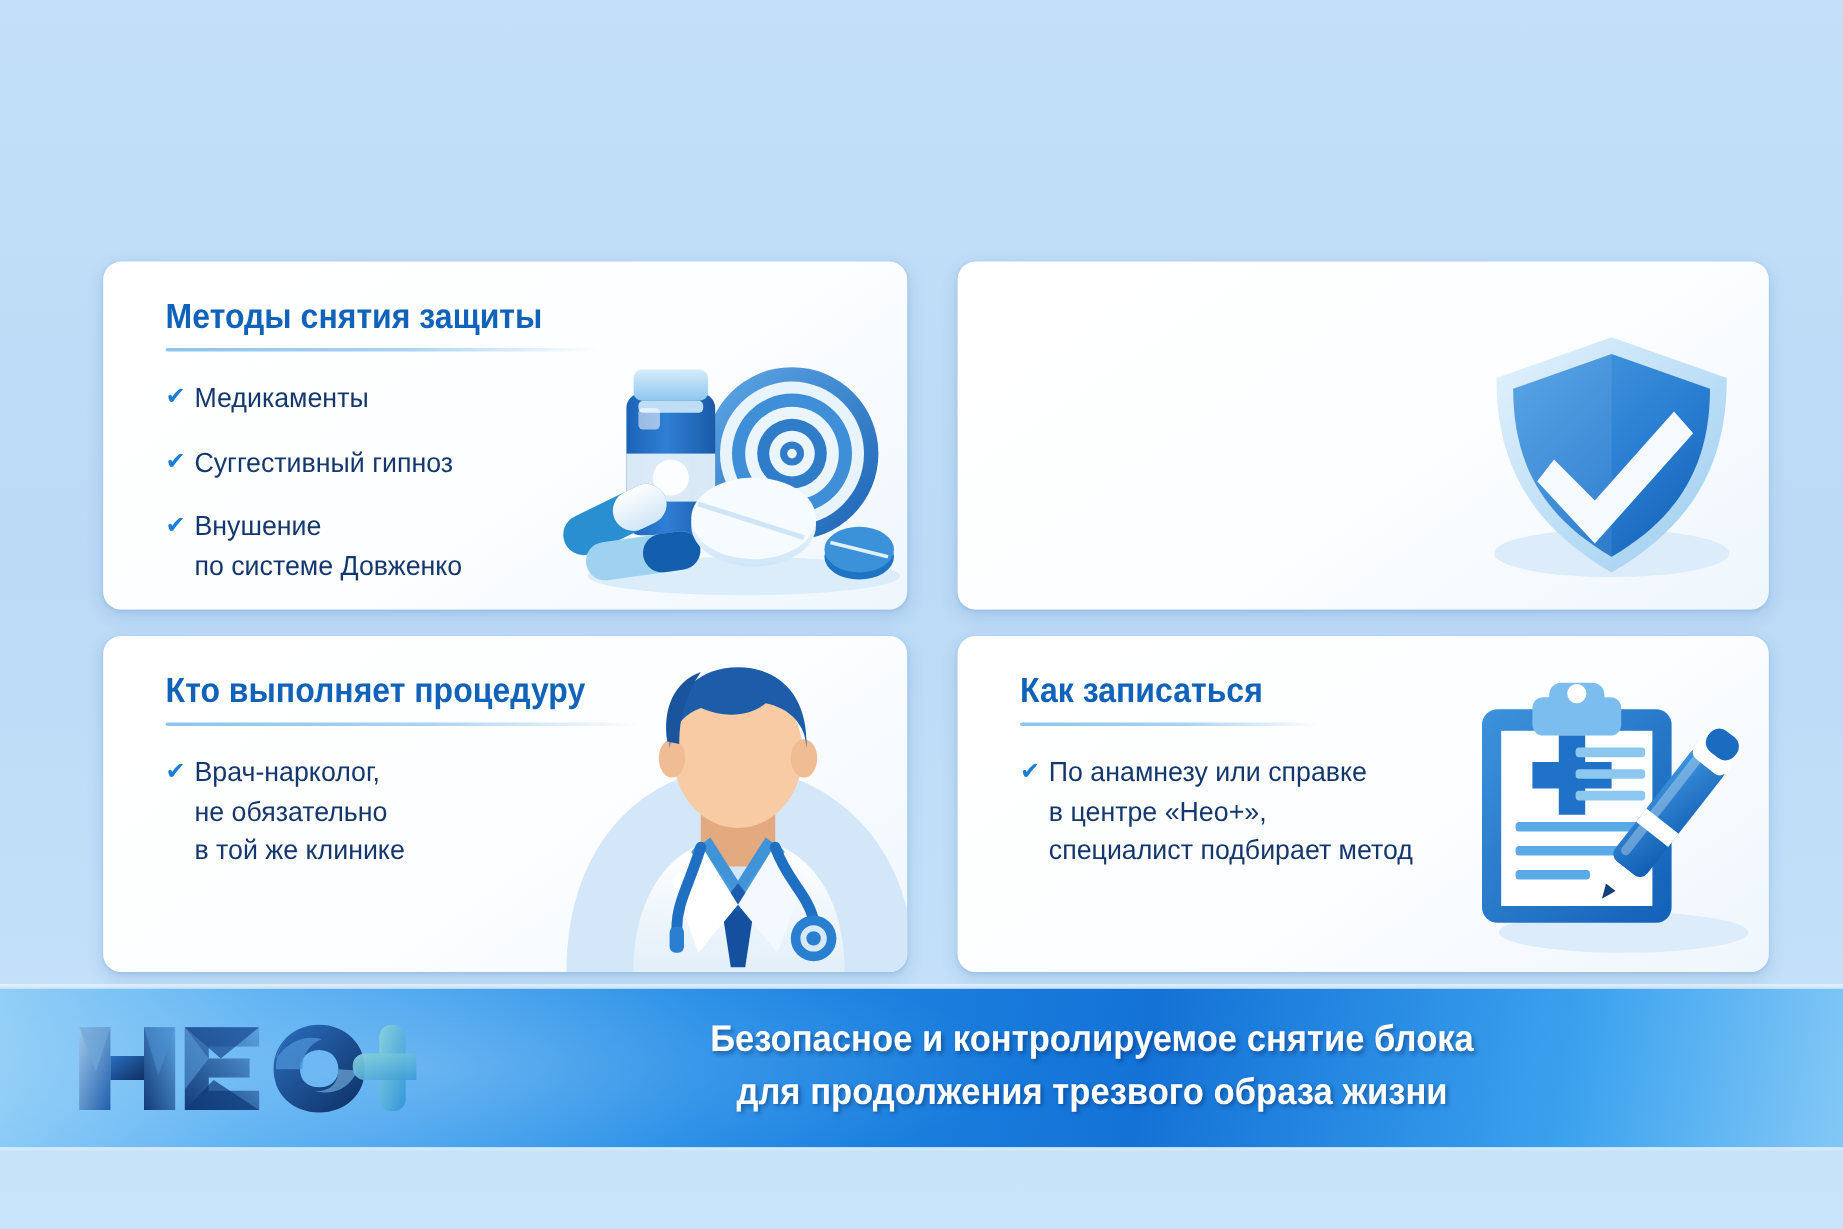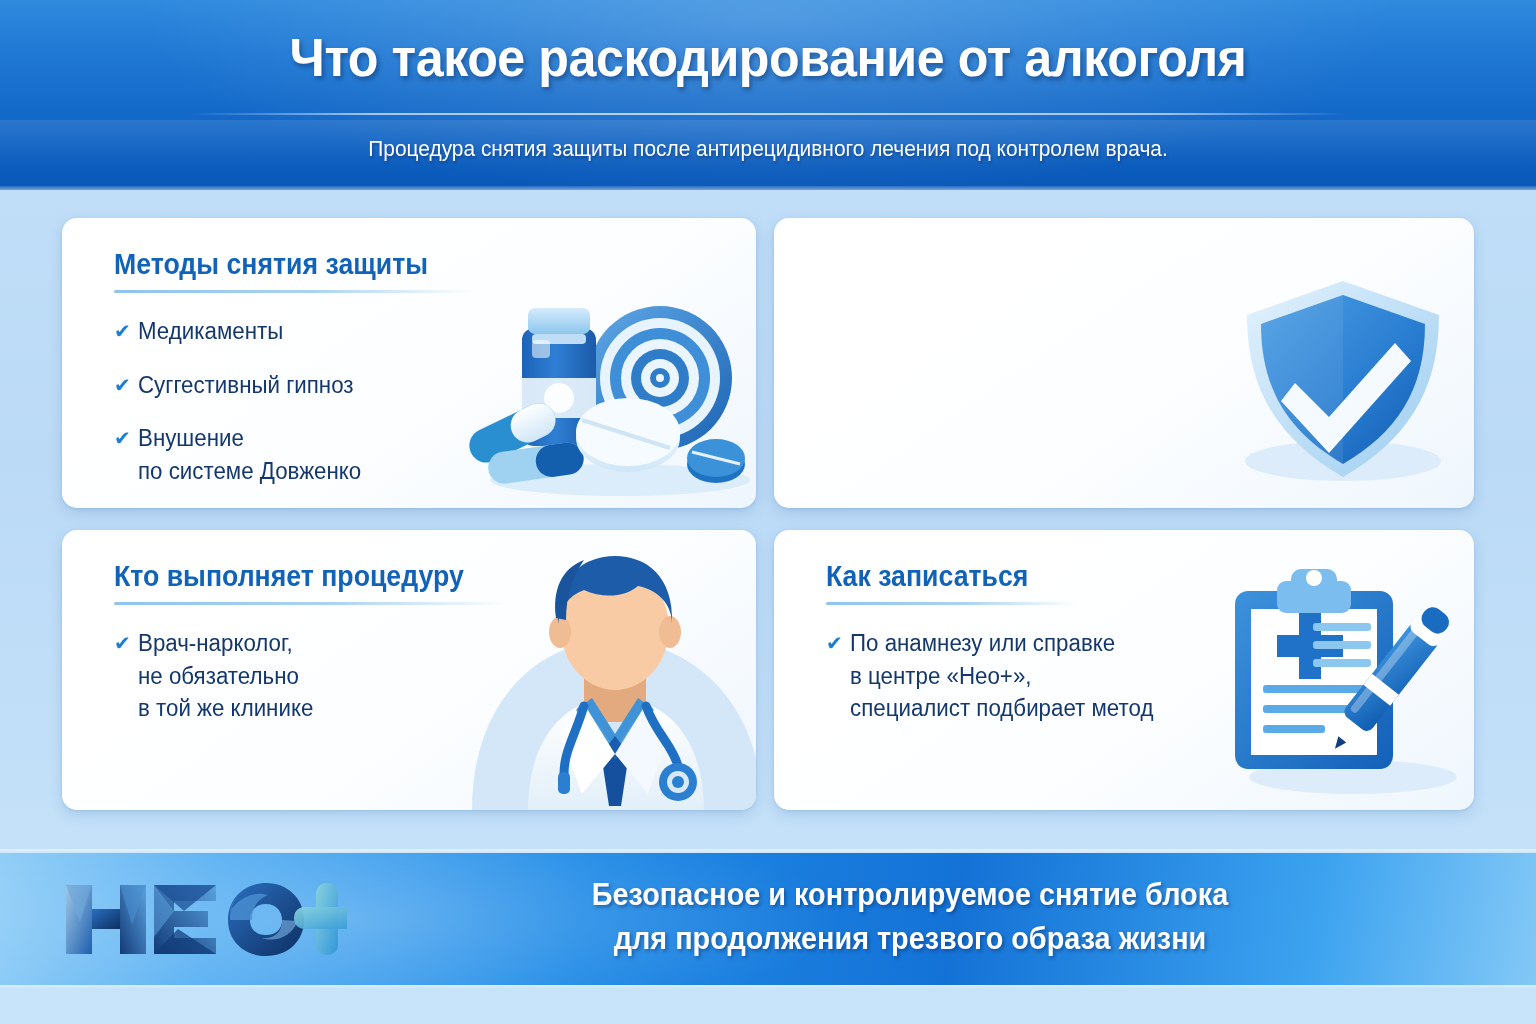--- a/index.html
+++ b/index.html
@@ -33,64 +33,58 @@
     font-size:22px;color:#ffffff;font-weight:normal;
     transform:scaleX(.95);transform-origin:50% 50%;
     text-shadow:1px 2px 3px rgba(0,25,70,.4);white-space:nowrap;}
 
   
   .grid{position:absolute;left:62px;top:218px;width:1412px;height:592px;
     display:grid;grid-template-columns:694px 700px;grid-template-rows:290px 280px;
     column-gap:18px;row-gap:22px;}
   .card{position:relative;border-radius:15px;overflow:hidden;
     background:linear-gradient(145deg,#ffffff 0%,#fdfeff 55%,#eef6fd 100%);
-    box-shadow:0 5px 14px rgba(30,90,160,.16),0 1px 3px rgba(30,90,160,.12);}
+    box-shadow:0 5px 14px rgba(30,90,160,.16),0 1px 3px rgba(30,90,160,.12);margin-left:24px;}
   .card-inner{position:relative;z-index:3;padding:30px 0 0 52px;}
   .card-title{font-size:29px;font-weight:bold;color:#1163ba;
     transform:scaleX(.92);transform-origin:0 50%;white-space:nowrap;
     text-shadow:0 1px 1px rgba(255,255,255,.9);}
   .title-rule{margin-top:9px;height:3px;border-radius:2px;
     background:linear-gradient(90deg,#8fc4ec 0%,#a9d3f2 55%,rgba(180,215,244,0) 100%);}
   .tr-w1{width:360px;} .tr-w2{width:555px;} .tr-w3{width:395px;} .tr-w4{width:250px;}
 
   .bullets{margin-top:22px;}
   .bullet{display:flex;align-items:flex-start;margin-bottom:21px;}
   .chk{flex:0 0 auto;width:24px;margin-top:6px;color:#1a7fd4;font-size:20px;line-height:1;}
   .btxt{font-size:23px;color:#14386d;line-height:1.42;
     transform:scaleX(.97);transform-origin:0 50%;}
   .plain{margin-top:30px;font-size:23px;color:#14386d;line-height:1.62;
     transform:scaleX(.97);transform-origin:0 50%;}
   .art{position:absolute;z-index:1;}
 
   
-  .footer{position:absolute;left:0;top:853px;width:1536px;height:132px;
+  .footer{position:absolute;left:0;top:824px;width:1536px;height:132px;
     background:
       radial-gradient(ellipse 700px 150px at 22% 50%, rgba(255,255,255,.22) 0%, rgba(255,255,255,0) 72%),
       linear-gradient(100deg,#8fcdf7 0%,#55aef2 14%,#1f8ae6 38%,#1472d6 62%,#3ba2ef 85%,#83c8f6 100%);}
   .footer:before{content:"";position:absolute;left:0;top:-4px;width:100%;height:4px;
     background:linear-gradient(180deg,rgba(255,255,255,.55),rgba(255,255,255,.15));}
   .footer:after{content:"";position:absolute;left:0;bottom:-3px;width:100%;height:3px;
     background:linear-gradient(180deg,rgba(255,255,255,.35),rgba(255,255,255,.1));}
   .logo{position:absolute;left:62px;top:24px;width:285px;height:85px;}
   .foot-text{position:absolute;left:355px;top:20px;width:1110px;text-align:center;
     color:#fff;font-weight:bold;font-size:31px;line-height:1.42;
     transform:scaleX(.93);transform-origin:50% 50%;
     text-shadow:2px 2px 4px rgba(0,35,90,.45);}
 </style>
 </head>
 <body>
 
 <div class="page">
 
-  <div class="header">
-    <div class="hdr-title">Что такое раскодирование от алкоголя</div>
-    <div class="hdr-rule"></div>
-    <div class="hdr-sub-band"></div>
-    <div class="hdr-sub">Процедура снятия защиты после антирецидивного лечения под контролем врача.</div>
-  </div>
 
   <div class="grid">
 
     <div class="card">
       <svg class="art" style="right:-4px;bottom:6px;width:300px;height:220px;" viewBox="0 0 300 220">
         <defs>
           <linearGradient id="spOut" x1="0" y1="0" x2="1" y2="1">
             <stop offset="0" stop-color="#5fa8e6"></stop>
               <stop offset="1" stop-color="#1c63b4"></stop>
           </linearGradient>

